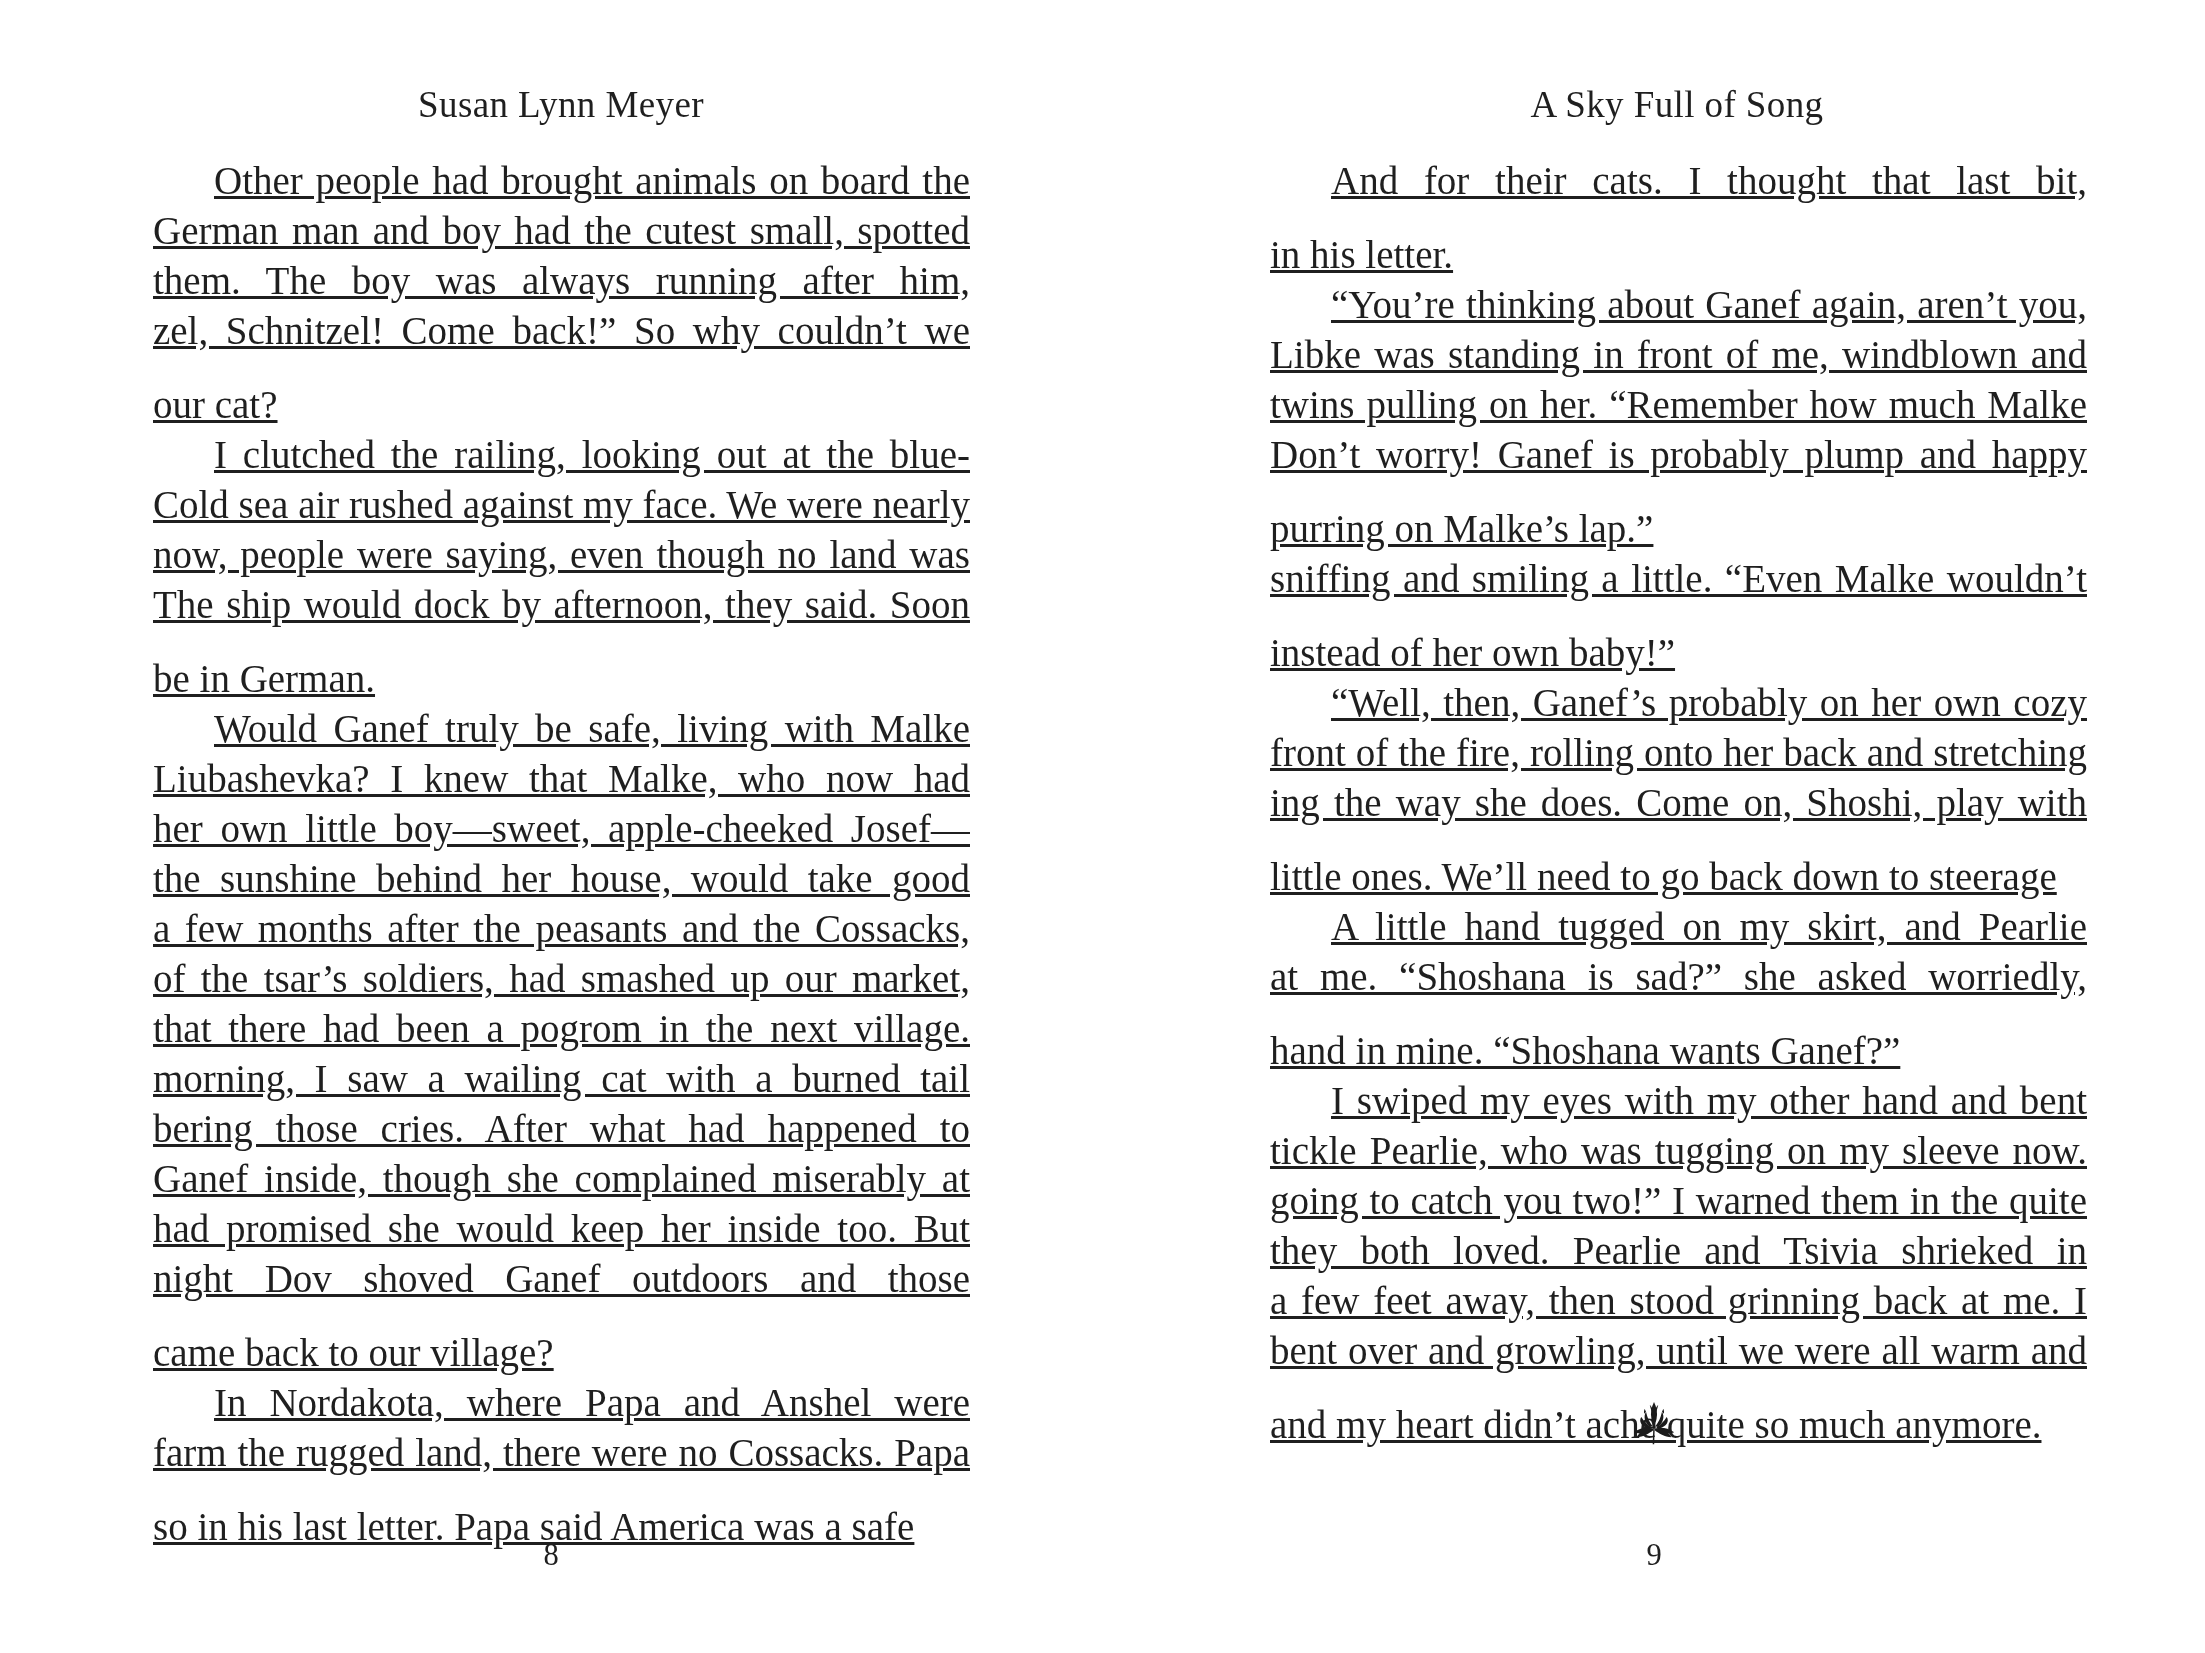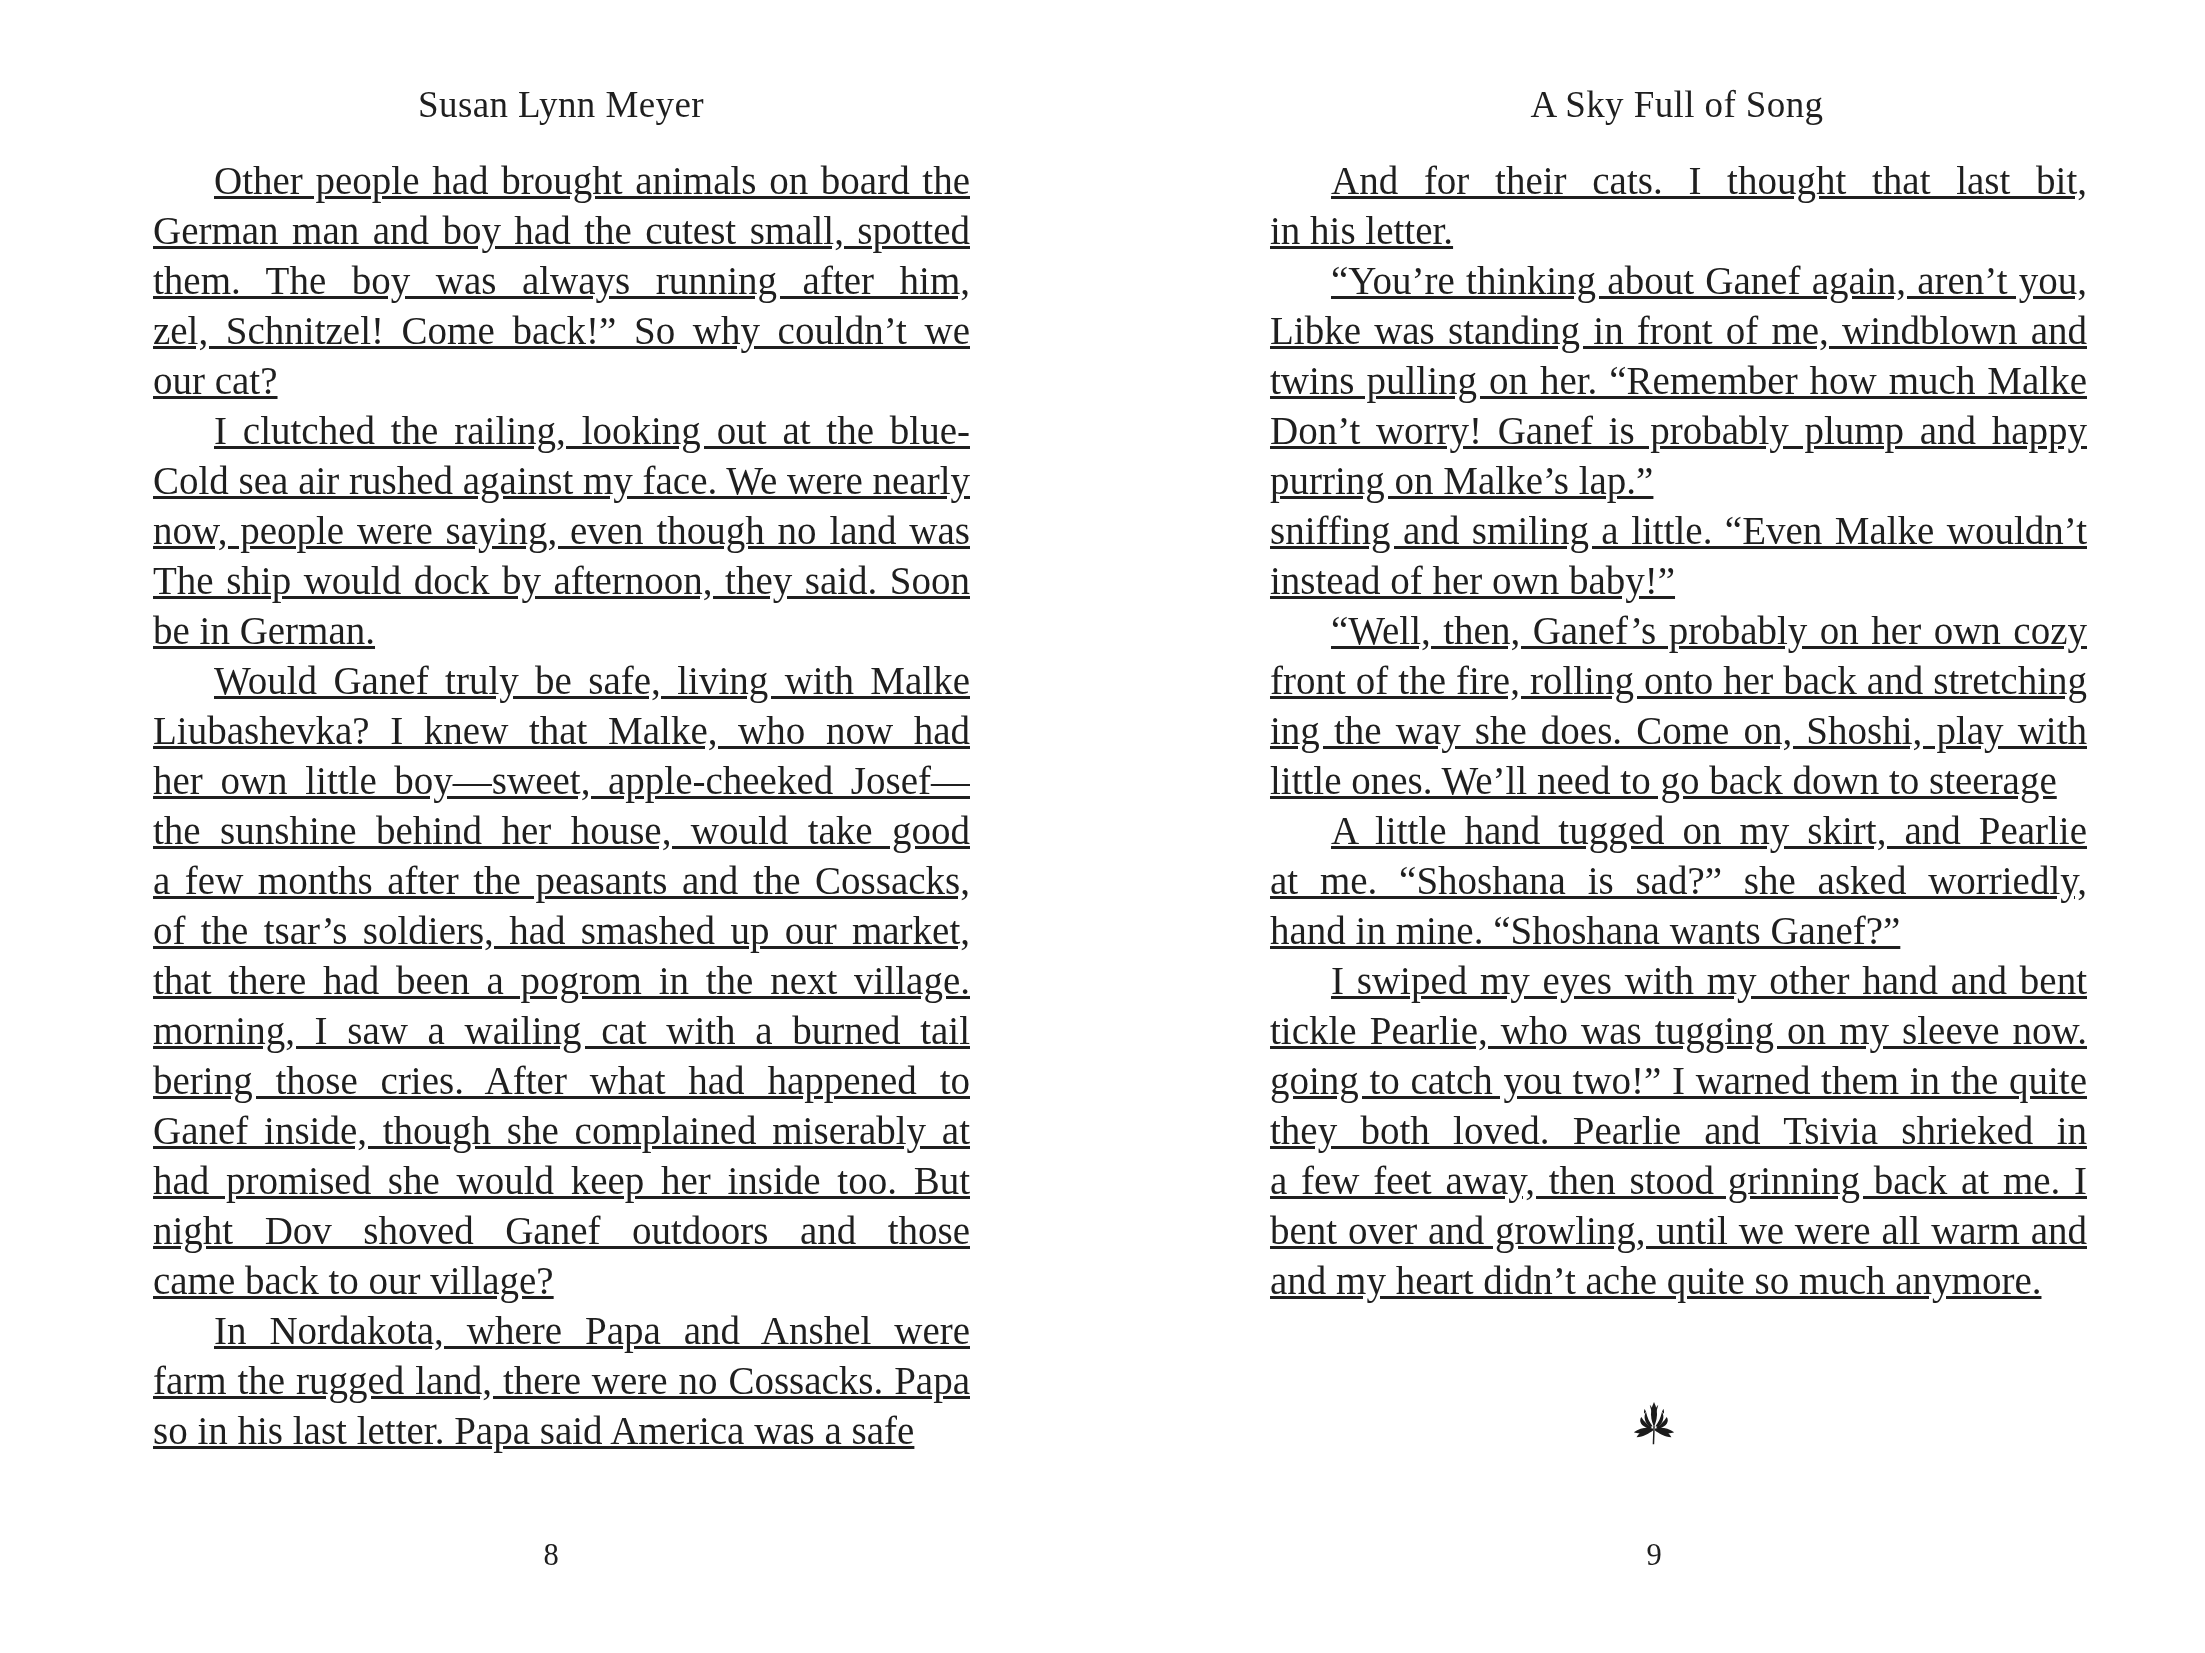--- a/index.html
+++ b/index.html
@@ -51,20 +51,21 @@
   .line::after {
     content: "";
     display: inline-block;
     width: 100%;
     height: 0;
   }
   .line.para-start { text-indent: 61px; }
   .line.para-end {
     text-align: left;
     text-align-last: left;
+    margin-top: 24px;
   }
   .line.para-end::after { content: none; }
   .page-number {
     position: absolute;
     top: 1539px;
     transform: translateX(-50%);
     font-size: 30.5px;
     line-height: 32px;
   }
   .folio-left  { left: 551px;  }

